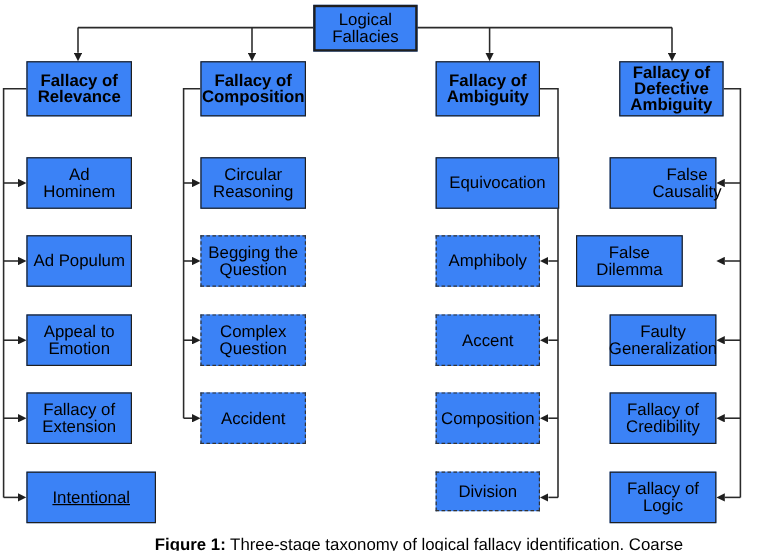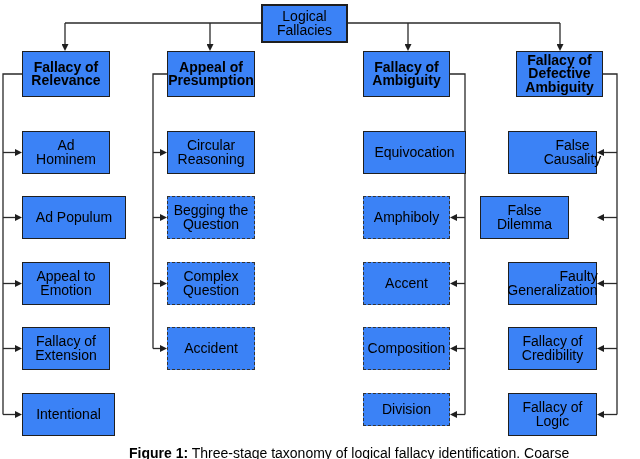--- a/index.html
+++ b/index.html
@@ -73,43 +73,43 @@
     <path d="M617 217.5 H604" marker-end="url(#ah)"></path>
     <path d="M617 283.5 H604" marker-end="url(#ah)"></path>
     <path d="M617 348.5 H604" marker-end="url(#ah)"></path>
     <path d="M617 414.5 H604" marker-end="url(#ah)"></path>
   </g>
 </svg>
 
 <div class="node root" style="left:261px;top:4px;width:87px;height:39px;">Logical Fallacies</div>
 
 <div class="node header" style="left:22px;top:51px;width:88px;height:46px;">Fallacy of Relevance</div>
-<div class="node header" style="left:167px;top:51px;width:88px;height:46px;">Appeal of Presumption</div>
+<div class="node header" style="left:167px;top:51px;width:88px;height:46px;">Fallacy of Composition</div>
 <div class="node header" style="left:363px;top:51px;width:87px;height:46px;">Fallacy of Ambiguity</div>
 <div class="node header" style="left:516px;top:51px;width:87px;height:46px;">Fallacy of Defective Ambiguity</div>
 
 <div class="node b-solid" style="left:22px;top:131px;width:88px;height:43px;">Ad Hominem</div>
-<div class="node b-solid" style="left:22px;top:196px;width:104px;height:43px;">Ad Populum</div>
+<div class="node b-solid" style="left:22px;top:196px;width:88px;height:43px;">Ad Populum</div>
 <div class="node b-solid" style="left:22px;top:262px;width:88px;height:43px;">Appeal to Emotion</div>
 <div class="node b-solid" style="left:22px;top:327px;width:88px;height:43px;">Fallacy of Extension</div>
-<div class="node b-solid" style="left:22px;top:393px;width:93px;height:43px;">Intentional</div>
+<div class="node b-solid" style="left:22px;top:393px;width:108px;height:43px;text-decoration:underline;">Intentional</div>
 
 <div class="node b-solid" style="left:167px;top:131px;width:88px;height:43px;">Circular Reasoning</div>
 <div class="node b-dashed" style="left:167px;top:196px;width:88px;height:43px;">Begging the Question</div>
 <div class="node b-dashed" style="left:167px;top:262px;width:88px;height:43px;">Complex Question</div>
 <div class="node b-dashed" style="left:167px;top:327px;width:88px;height:43px;">Accident</div>
 
 <div class="node b-solid" style="left:363px;top:131px;width:103px;height:43px;">Equivocation</div>
 <div class="node b-dashed" style="left:363px;top:196px;width:87px;height:43px;">Amphiboly</div>
 <div class="node b-dashed" style="left:363px;top:262px;width:87px;height:43px;">Accent</div>
 <div class="node b-dashed" style="left:363px;top:327px;width:87px;height:43px;">Composition</div>
 <div class="node b-dashed" style="left:363px;top:393px;width:87px;height:33px;">Division</div>
 
 <div class="node b-solid" style="left:508px;top:131px;width:89px;height:43px;padding-left:43px;">False Causality</div>
 <div class="node b-solid" style="left:480px;top:196px;width:89px;height:43px;">False Dilemma</div>
-<div class="node b-solid" style="left:508px;top:262px;width:89px;height:43px;text-align:right;">Faulty Generalization</div>
+<div class="node b-solid" style="left:508px;top:262px;width:89px;height:43px;">Faulty Generalization</div>
 <div class="node b-solid" style="left:508px;top:327px;width:89px;height:43px;">Fallacy of Credibility</div>
 <div class="node b-solid" style="left:508px;top:393px;width:89px;height:43px;">Fallacy of Logic</div>
 
 <div class="caption">
   <b>Figure 1:</b>
   <span>Three-stage taxonomy of logical fallacy identification. Coarse</span>
 </div>
 
 </body></html>

